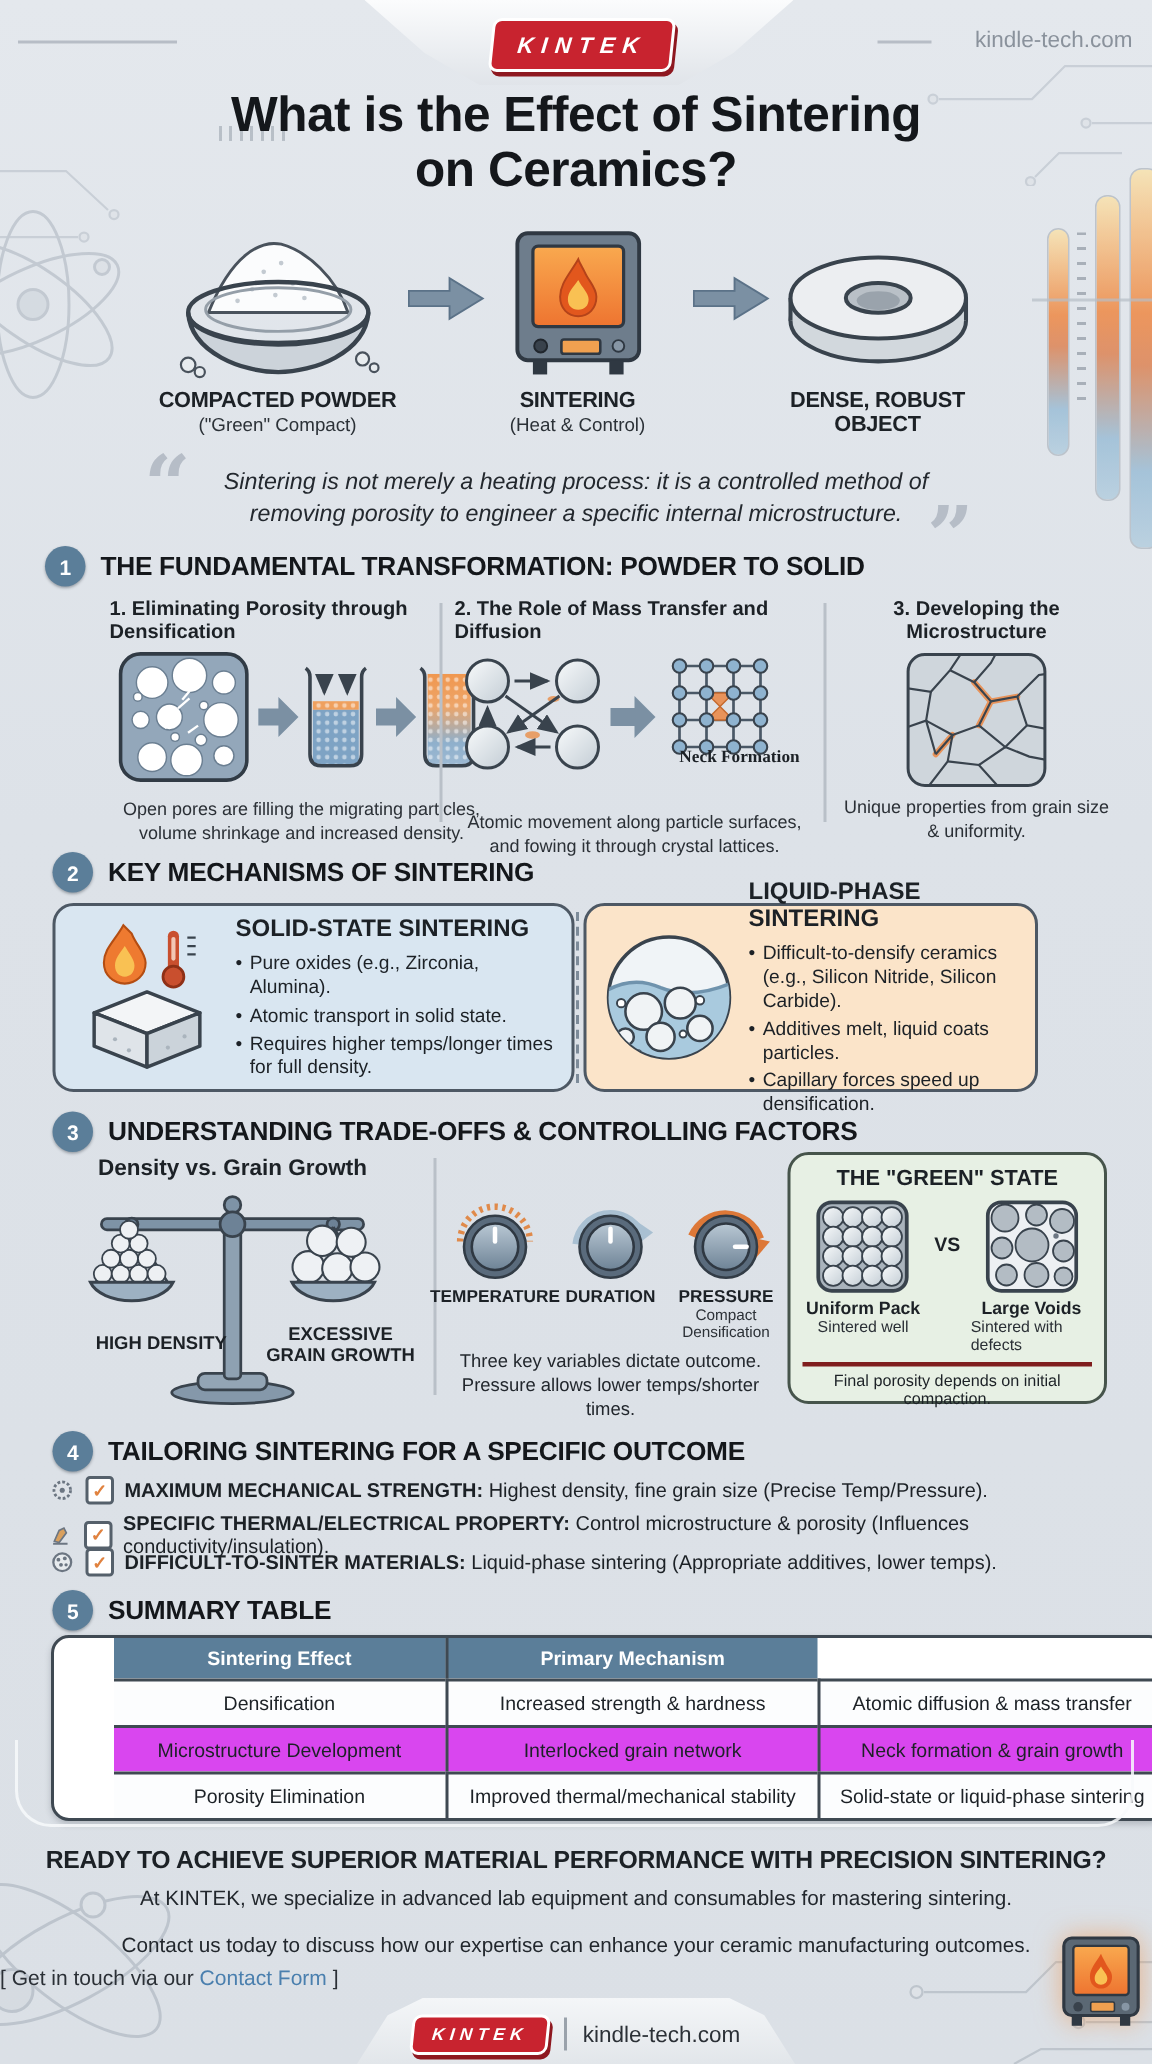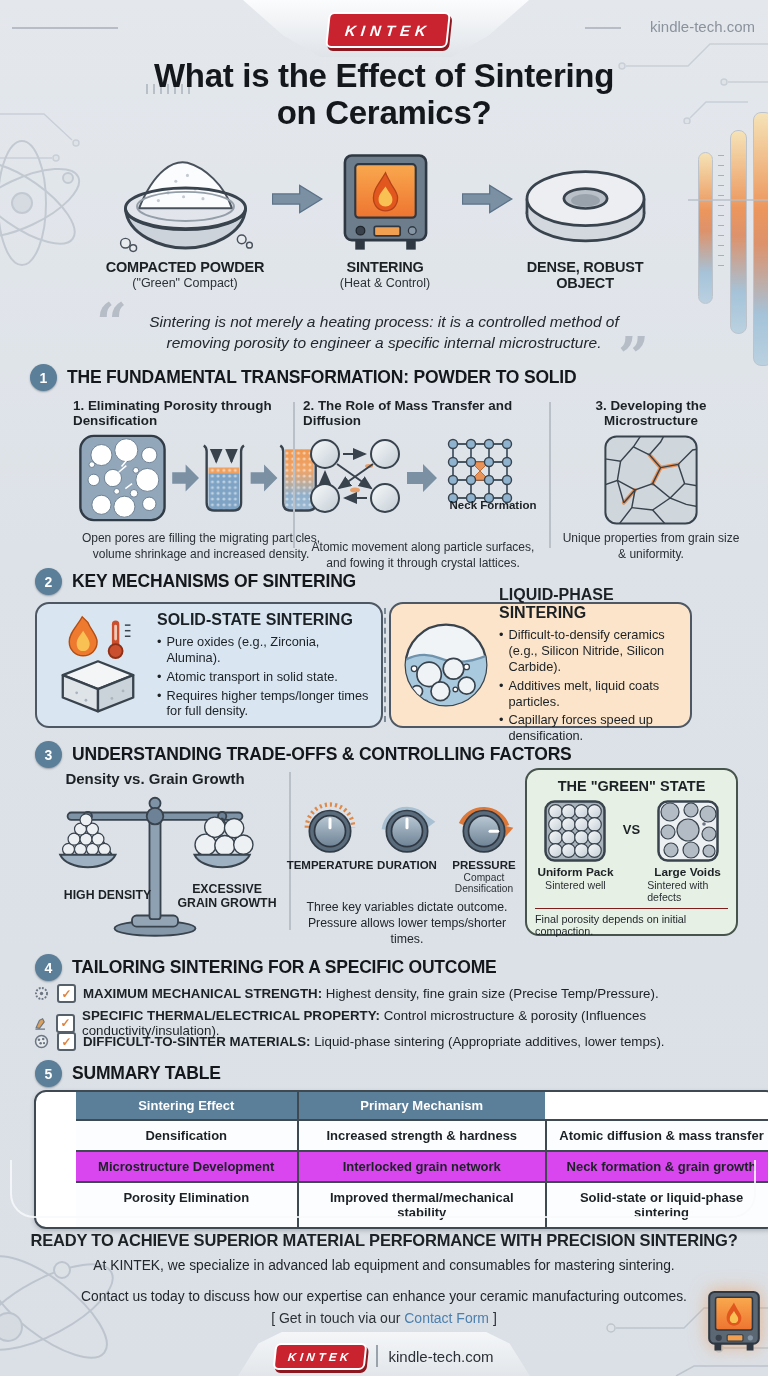--- a/index.html
+++ b/index.html
@@ -38,21 +38,21 @@
   .sec{position:absolute;left:30px;display:flex;align-items:center;gap:10px;}
   .num{width:27px;height:27px;border-radius:50%;background:#5b7e99;color:#fff;
     display:flex;align-items:center;justify-content:center;font-size:14px;font-weight:bold;
     box-shadow:0 1px 2px rgba(40,50,60,.4);flex:0 0 27px;}
   .sec h2{margin:0;font-size:17.5px;font-weight:800;letter-spacing:-.2px;color:#14171b;}
   
   .col{position:absolute;}
   .col-title{font-size:13.4px;font-weight:800;margin-bottom:6px;}
   .col-caption{font-size:12px;color:#2b3036;text-align:center;line-height:1.3;margin-top:5px;}
   .vdiv{position:absolute;width:2px;background:#b9c0c8;}
-  .neck-label{position:absolute;font-size:11.5px;font-weight:800;text-align:center;}
+  .neck-label{position:absolute;font-size:11.5px;font-weight:800;text-align:center;font-family:Liberation Serif, serif;}
   
   .mech-box{position:absolute;border:2px solid #4d5864;border-radius:14px;display:flex;align-items:center;padding:8px 10px;box-sizing:border-box;}
   .box-solid{left:35px;top:602px;width:348px;height:126px;background:#d9e6f1;}
   .box-liquid{left:389px;top:602px;width:303px;height:126px;background:#fbe4c9;}
   .mech-title{font-size:16px;font-weight:800;margin:0 0 5px 0;}
   .mech-box ul{list-style:none;margin:0;padding:0;}
   .mech-box li{display:flex;gap:5px;font-size:12.8px;line-height:1.25;margin-top:3px;}
   .dash-div{position:absolute;left:384px;top:608px;height:114px;border-left:2px dashed #7d8b99;}
   
   .bal-title{position:absolute;left:40px;top:770px;width:230px;text-align:center;font-size:15px;font-weight:800;}
@@ -64,42 +64,42 @@
   .kn-sub{font-size:10.2px;color:#2b3036;margin-top:1px;text-align:center;}
   .knob-caption{margin-top:6px;text-align:center;font-size:12.3px;line-height:1.3;color:#22272d;}
   .green-box{position:absolute;left:525px;top:768px;width:213px;height:168px;background:#e7f0e4;
     border:2px solid #46544b;border-radius:14px;box-sizing:border-box;padding:8px 8px 6px;}
   .green-title{text-align:center;font-size:14.5px;font-weight:800;}
   .packs{display:flex;align-items:flex-start;justify-content:center;gap:7px;margin-top:6px;}
   .pack{display:flex;flex-direction:column;align-items:center;width:86px;}
   .pack-label{font-size:11.8px;font-weight:800;margin-top:3px;}
   .pack-sub{font-size:10.6px;color:#2b3036;}
   .vs{font-size:13px;font-weight:800;margin-top:22px;}
-  .green-footer{margin-top:5px;border-top:1px solid #7f1d1d;padding-top:4px;font-size:10.8px;text-align:left;}
+  .green-footer{margin-top:5px;border-top:3px solid #7f1d1d;padding-top:4px;font-size:10.8px;text-align:center;}
   
   .s4row{position:absolute;left:33px;display:flex;align-items:center;gap:7px;width:715px;}
   .chk{width:15px;height:15px;border:2px solid #55606b;border-radius:3px;background:#fff;
     display:flex;align-items:center;justify-content:center;font-size:12px;font-weight:bold;color:#e0823f;flex:0 0 15px;}
   .s4txt{font-size:13.3px;}
   .s4txt b{font-weight:800;}
   
   .tbl{position:absolute;left:34px;top:1090px;width:700px;border:2px solid #3f4952;border-radius:12px;overflow:hidden;background:#fff;box-shadow:0 2px 4px rgba(50,60,70,.25);padding-left:40px;}
   .trow{display:grid;grid-template-columns:31.5% 35.5% 33%;}
-  .cell{padding:7px 6px;text-align:center;font-size:13px;border-left:2px solid #3f4952;font-weight:bold;}
+  .cell{padding:7px 6px;text-align:center;font-size:13px;border-left:2px solid #3f4952;}
   .cell:first-child{border-left:none;}
   .thead .cell{background:#5b7e99;color:#fff;font-weight:bold;padding:6px;}
   .tbody .cell{border-top:2px solid #3f4952;}
   .r-odd .cell{background:#fcfdfe;}
   .r-even .cell{background:#d946ef;}
   
   .card-edge{position:absolute;left:10px;top:1160px;width:746px;height:58px;border:2px solid #f8fafc;
     border-top:none;border-radius:0 0 24px 24px;box-sizing:border-box;opacity:.85;}
   .cta-h{position:absolute;left:0;top:1231px;width:100%;text-align:center;font-size:16.5px;font-weight:800;letter-spacing:-.2px;}
   .cta-p{position:absolute;left:0;width:100%;text-align:center;font-size:13.8px;color:#22272d;}
-  .cta-link-line{position:absolute;left:0;top:1310px;width:100%;text-align:center;font-size:14px;color:#2b3036;}
+  .cta-link-line{position:absolute;left:0;top:1310px;width:100%;text-align:left;font-size:14px;color:#2b3036;}
   .cta-link-line a{color:#4a7fae;text-decoration:none;}
   .furnace-glow{filter:drop-shadow(0 0 9px rgba(240,140,60,.55));}
   
   .bottom-banner{position:absolute;left:238px;top:1332px;width:292px;height:44px;
     background:linear-gradient(180deg,#f4f6f8,#e2e6ea);
     clip-path:polygon(0 100%,7% 26%,15% 0,85% 0,93% 26%,100% 100%);
     display:flex;align-items:center;justify-content:center;gap:10px;padding-top:4px;box-sizing:border-box;}
   .logo-bottom{width:88px;height:23px;font-size:11.5px;letter-spacing:3.5px;flex:0 0 88px;}
   .sep{width:2px;height:22px;background:#9aa2ab;}
   .site-bottom{font-size:15px;color:#2b3036;}

